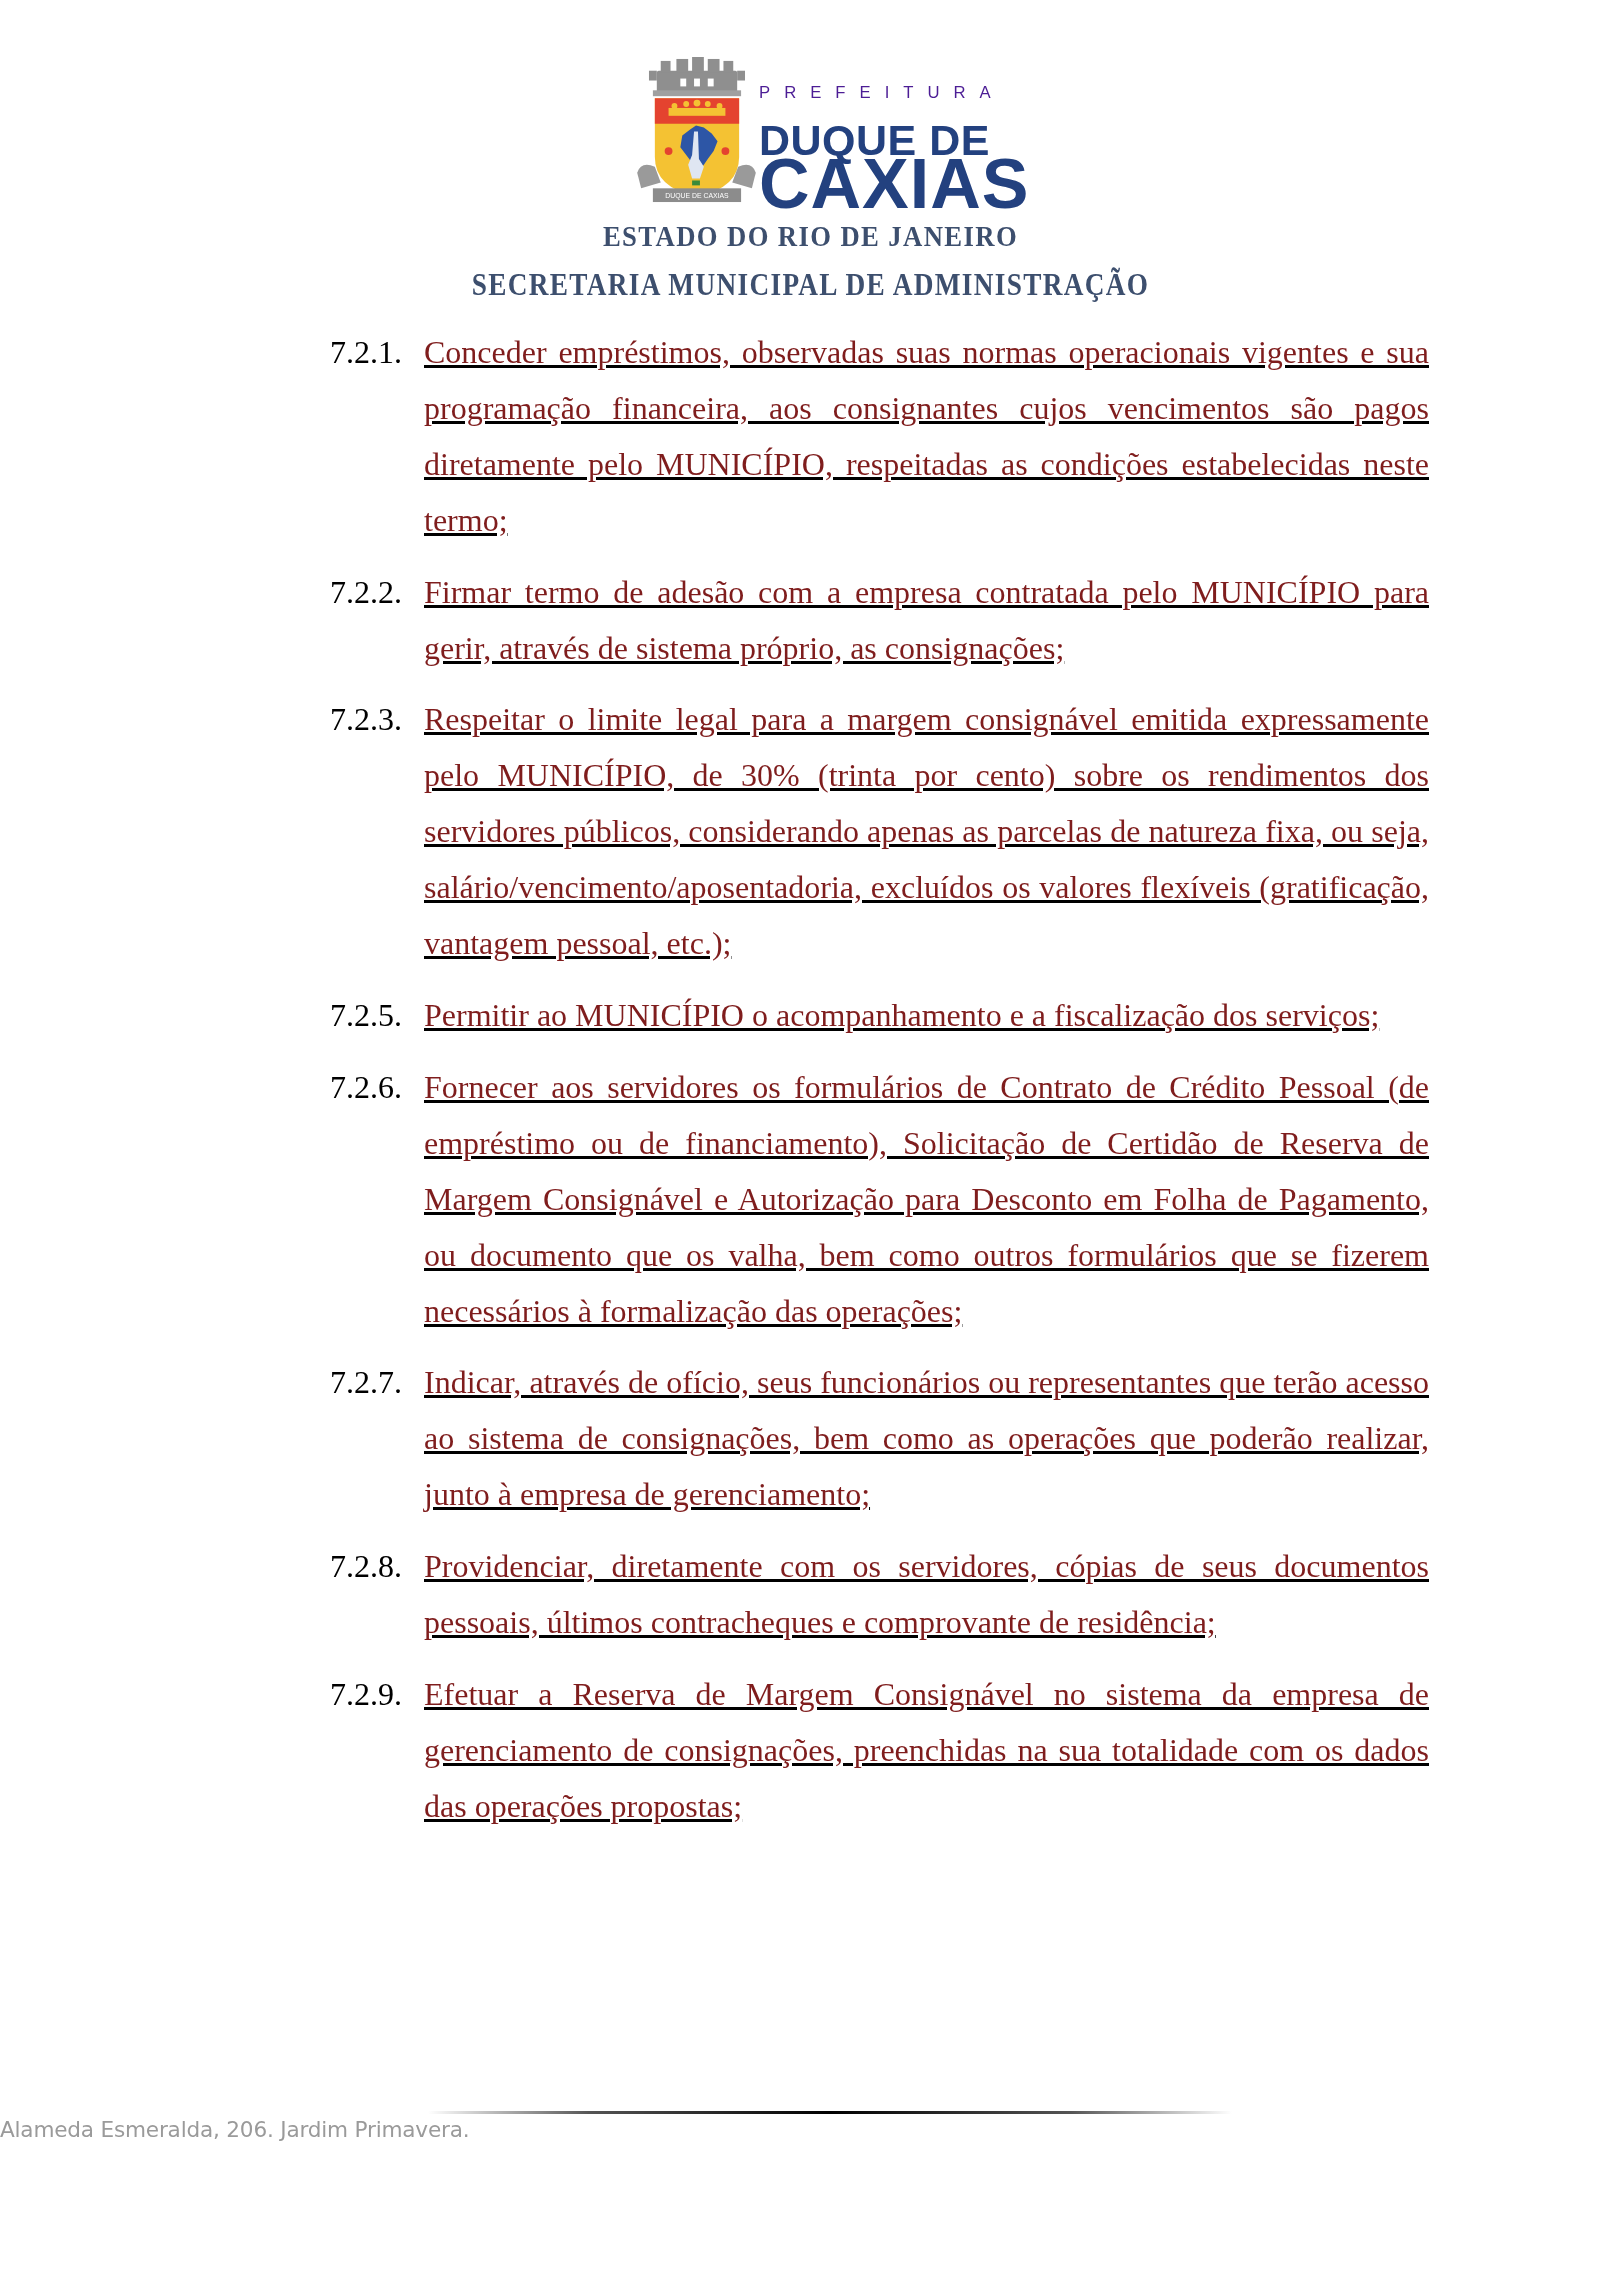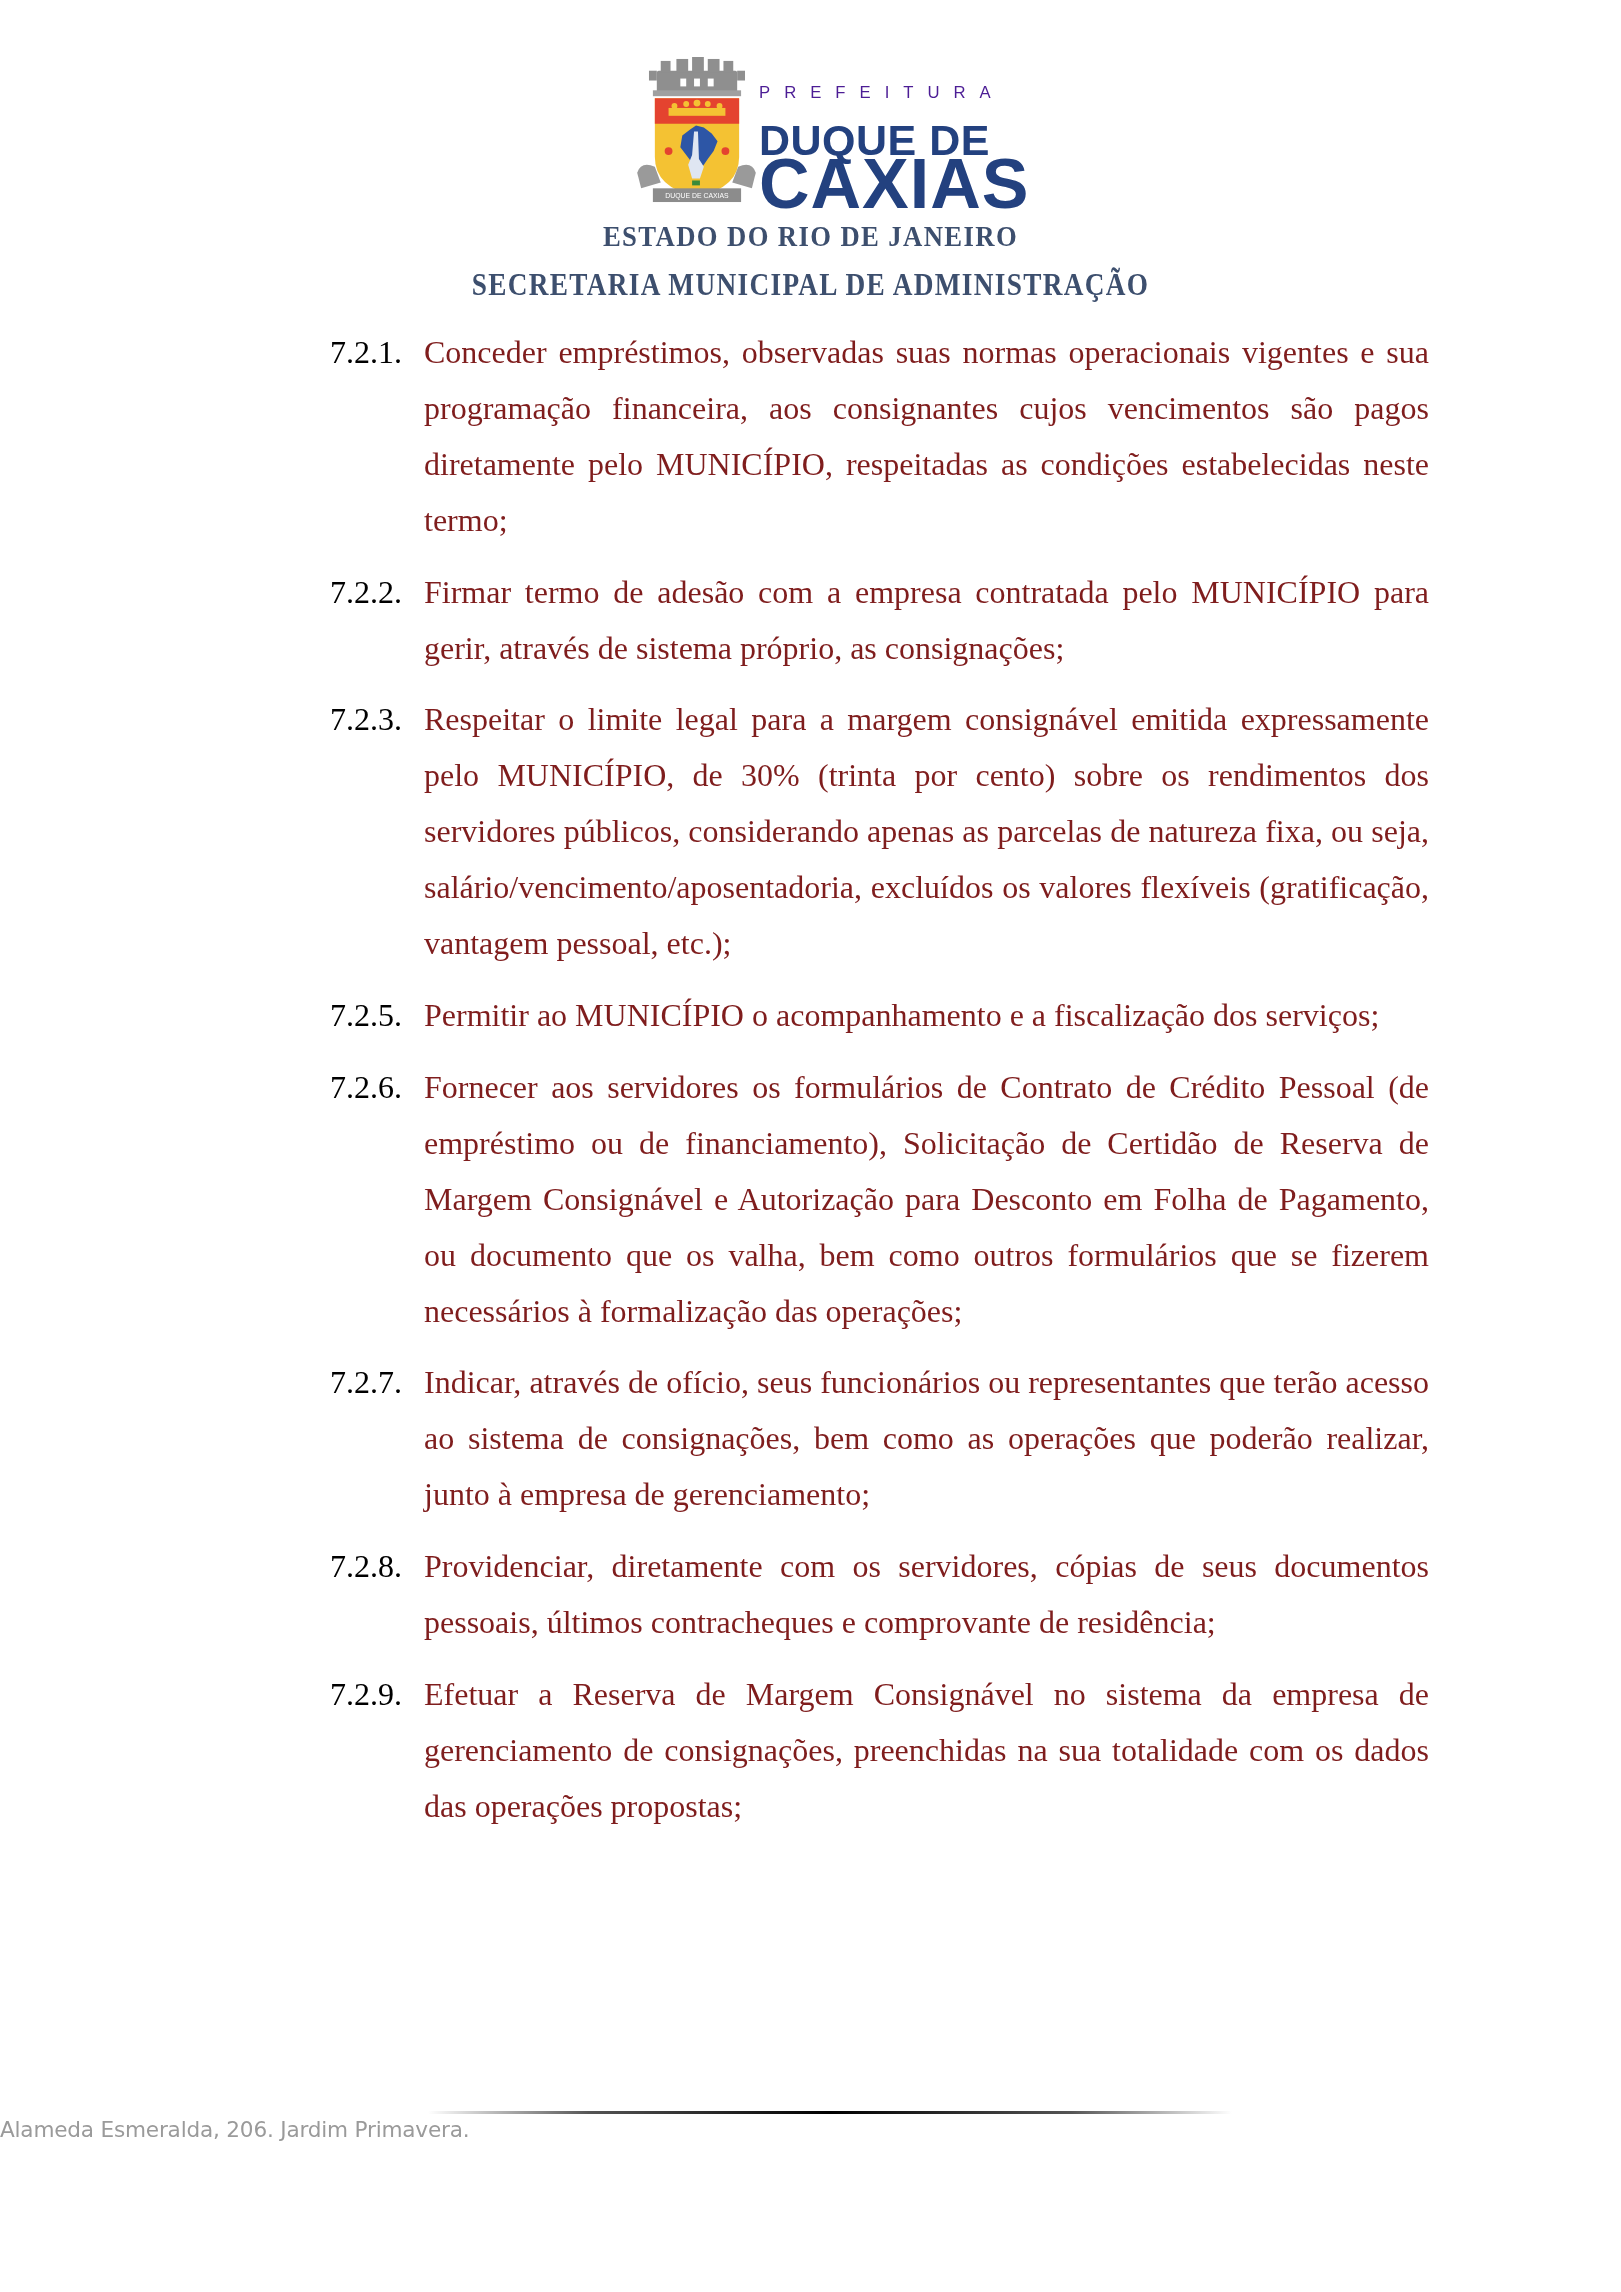--- a/index.html
+++ b/index.html
@@ -23,21 +23,21 @@
   .hdr {
     position: absolute; left: 0; width: 1621px; text-align: center;
     font-family: "Liberation Serif", serif; font-weight: bold; color: #3d4f6e;
     transform-origin: center; white-space: nowrap;
   }
   .hdr.h1 { top: 220px; font-size: 29px; letter-spacing: 1.5px; transform: scaleX(0.92); }
   .hdr.h2 { top: 267px; font-size: 31px; letter-spacing: 1.5px; transform: scaleX(0.88); }
 
   
   .clauses { position: absolute; left: 330px; top: 324px; width: 1099px; }
-  .clause { position: relative; padding-left: 94px; margin: 0 0 15.7px 0; }
+  .clause { position: relative; padding-left: 94px; margin: 0 0 15.7px 0; text-decoration: underline; }
   .clause-num {
     position: absolute; left: 0; top: 0;
     font-family: "Liberation Serif", serif; font-size: 32px; line-height: 56px; color: #000;
   }
   .clause-text {
     font-family: "Liberation Serif", serif; font-size: 32px; line-height: 56px; color: #7f1d1d;
     text-align: justify; margin: 0;
   }
 
   

